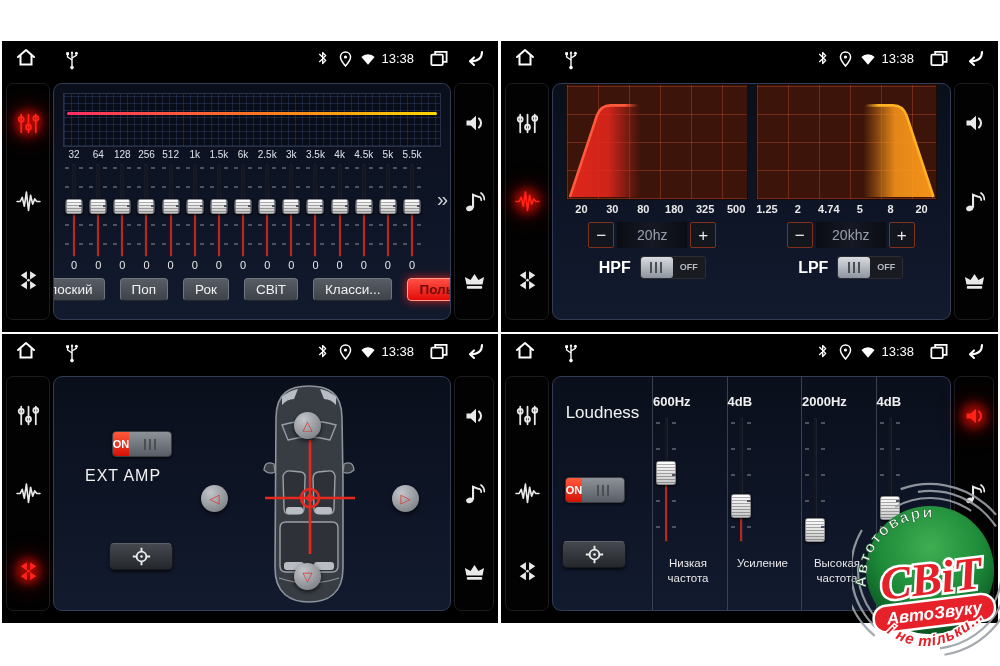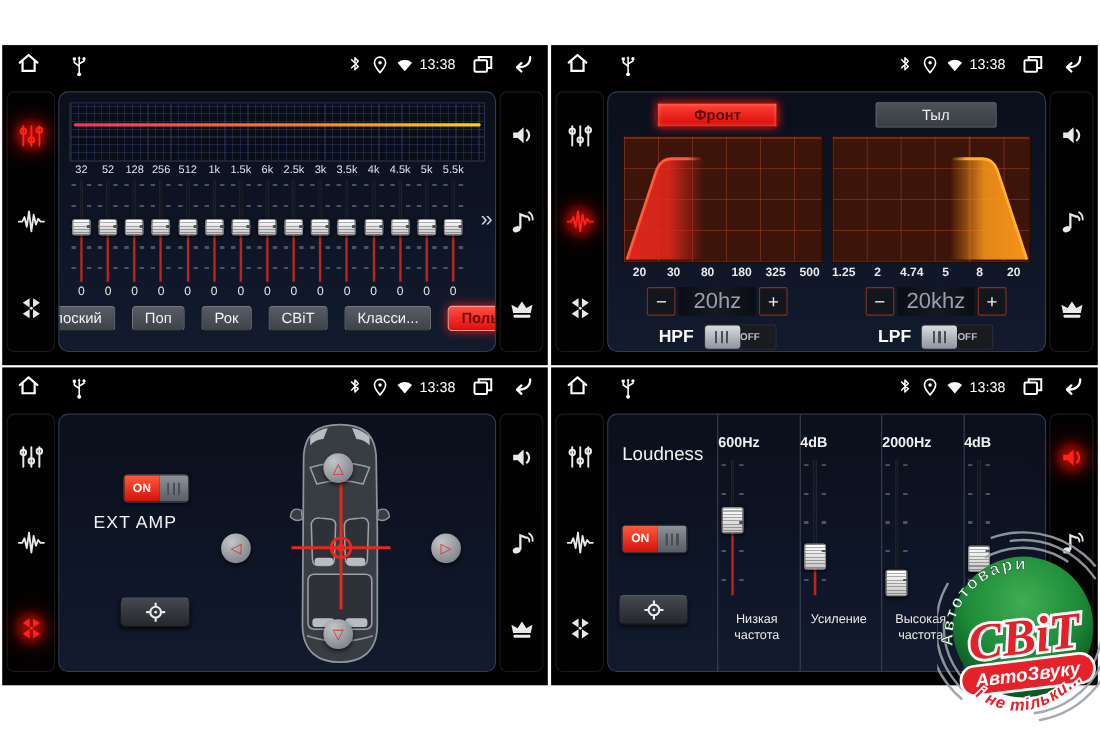--- a/index.html
+++ b/index.html
@@ -73,35 +73,35 @@
         background-image:repeating-linear-gradient(90deg,rgba(200,80,45,.38) 0 1px,transparent 1px 31px),
                          repeating-linear-gradient(0deg,rgba(200,80,45,.38) 0 1px,transparent 1px 28px);}
   .xg svg{position:absolute;inset:0;width:100%;height:100%;}
   .xscale{display:flex;gap:0;padding:0 13px;margin-top:3px;}
   .xscale .xs{flex:1;display:flex;}
   .xscale span{flex:1;text-align:center;font-size:11px;font-weight:bold;color:#e9e9e9;}
   .xctrl{display:flex;margin-top:7px;}
   .stepper{flex:1;display:flex;justify-content:center;align-items:center;gap:3px;}
   .stbtn{width:26px;height:26px;background:#14161d;border:1px solid #81301e;color:#eee;font-size:17px;
         line-height:1;display:flex;align-items:center;justify-content:center;border-radius:2px;font-family:inherit;}
-  .stval{width:70px;height:26px;display:flex;align-items:center;justify-content:center;color:#98a0ac;font-size:20px;
+  .stval{width:70px;height:26px;display:flex;align-items:center;justify-content:center;color:#98a0ac;font-size:14px;
         background:linear-gradient(90deg,#0b0d13,#161924 50%,#0b0d13);}
   .xtoggles{display:flex;margin-top:8px;}
   .xt{flex:1;display:flex;justify-content:center;align-items:center;gap:9px;}
   .xtlabel{font-size:16px;font-weight:bold;color:#fff;}
   .sw-off{width:64px;height:21px;background:#1a1b21;border:1px solid #2c2d34;border-radius:3px;display:flex;}
   .sw-off .knob{width:32px;height:100%;border-radius:3px;background:linear-gradient(#d9dce1,#8e949e);
         display:flex;align-items:center;justify-content:center;}
   .ridges{width:13px;height:11px;background:repeating-linear-gradient(90deg,#4a4e55 0 2px,transparent 2px 5px);}
-  .sw-off .offlbl{flex:1;text-align:left;font-size:9px;font-weight:bold;color:#b7bcc5;line-height:21px;}
+  .sw-off .offlbl{flex:1;text-align:center;font-size:9px;font-weight:bold;color:#b7bcc5;line-height:21px;}
 
   
   .sw-on{position:absolute;width:58px;height:24px;border-radius:4px;display:flex;overflow:hidden;
         border:1px solid #3a3d42;box-shadow:0 1px 3px rgba(0,0,0,.7);}
-  .sw-on .onpart{width:32px;background:linear-gradient(#ff5a3c,#d31107);color:#fff;font-size:11px;font-weight:bold;
+  .sw-on .onpart{width:16px;background:linear-gradient(#ff5a3c,#d31107);color:#fff;font-size:11px;font-weight:bold;
         display:flex;align-items:center;justify-content:center;}
   .sw-on .knob{flex:1;background:linear-gradient(#8d9299,#595e66);display:flex;align-items:center;justify-content:center;}
   .extamp{position:absolute;font-size:16px;color:#f3f3f3;letter-spacing:1px;}
   .targetbtn{position:absolute;width:64px;height:27px;border-radius:5px;display:flex;align-items:center;justify-content:center;
         background:linear-gradient(#45494f,#24272c);border:1px solid #16181c;border-top-color:#5e6268;
         box-shadow:0 2px 3px rgba(0,0,0,.6);color:#ececec;}
   .dirbtn{position:absolute;width:27px;height:27px;border-radius:50%;
         background:radial-gradient(circle at 35% 28%,#c2c6cb,#8f9398 62%,#6f7378);
         box-shadow:0 2px 4px rgba(0,0,0,.65);display:flex;align-items:center;justify-content:center;
         color:#e03026;font-size:13px;line-height:1;}
@@ -262,21 +262,21 @@
             <use href="#ic-bal"></use>
           </svg>
         </span>
     </div>
     <div class="content">
       <div class="eqgraph">
           <div class="eqline"></div>
         </div>
       <div class="eqfreqs">
         <span>32</span>
-          <span>52</span>
+          <span>64</span>
           <span>128</span>
           <span>256</span>
           <span>512</span>
           <span>1k</span>
           <span>1.5k</span>
           <span>6k</span>
           <span>2.5k</span>
           <span>3k</span>
           <span>3.5k</span>
           <span>4k</span>
@@ -460,28 +460,20 @@
             <use href="#ic-wave"></use>
           </svg>
         </span>
       <span class="iconwrap">
           <svg width="25" height="26" viewBox="0 0 24 25">
             <use href="#ic-bal"></use>
           </svg>
         </span>
     </div>
     <div class="content">
-      <div class="tabs">
-        <div class="half">
-            <button class="tab active">Фронт</button>
-          </div>
-        <div class="half">
-            <button class="tab">Тыл</button>
-          </div>
-      </div>
       <div class="xgraphs">
         <div class="xg">
           <svg viewBox="0 0 186 112" preserveAspectRatio="none">
             <defs>
               <linearGradient id="hgf" x1="0" y1="0" x2="1" y2="0">
                 <stop offset="0" stop-color="#e8271c" stop-opacity=".95"></stop>
                 <stop offset=".55" stop-color="#e8271c" stop-opacity=".85"></stop>
                 <stop offset="1" stop-color="#e8271c" stop-opacity="0"></stop>
               </linearGradient>
               <linearGradient id="hgs" x1="0" y1="0" x2="1" y2="0">

